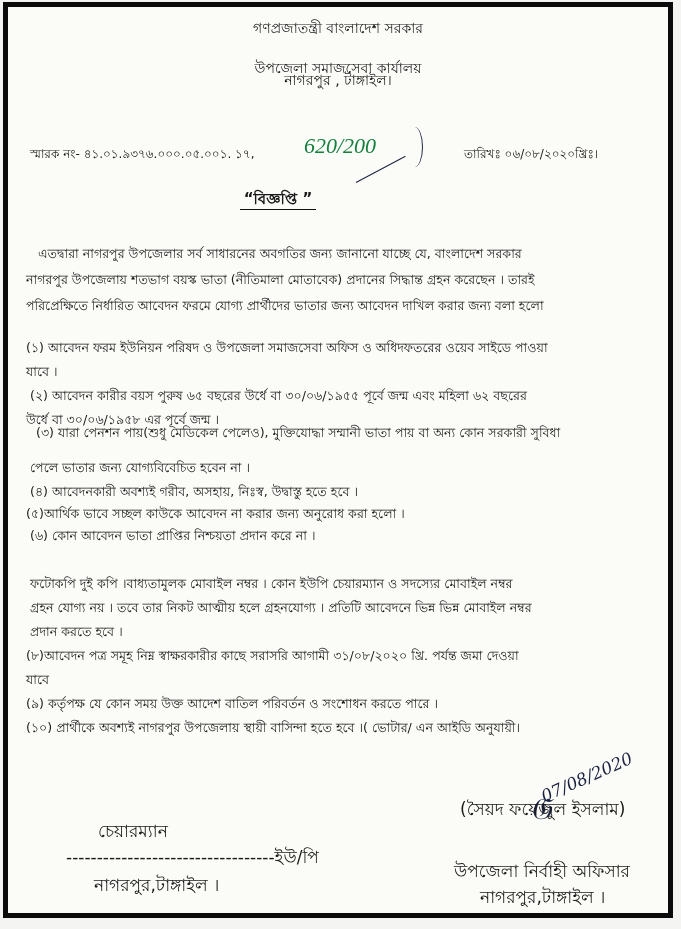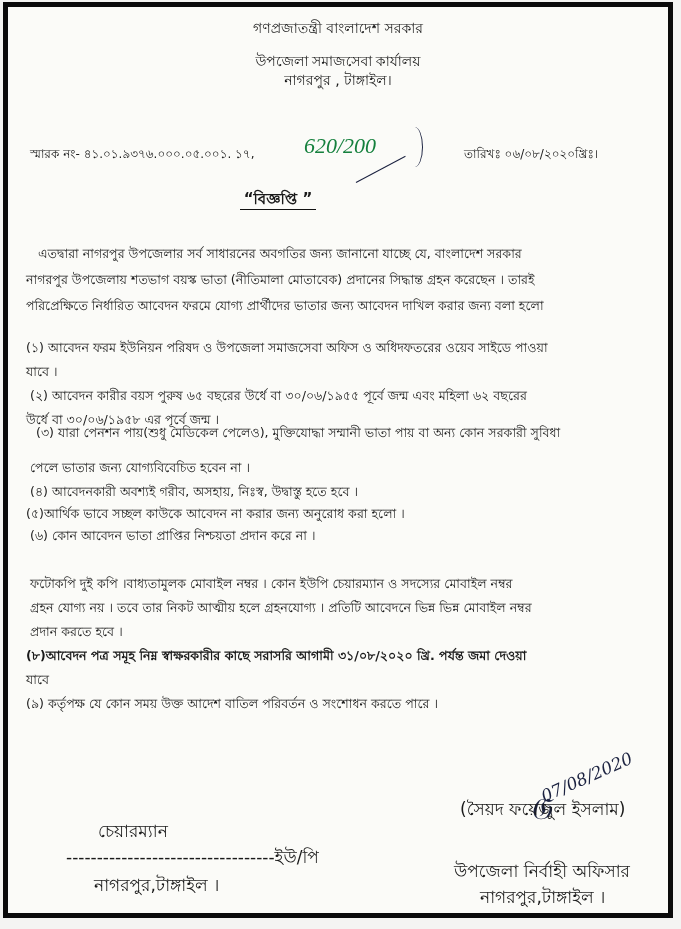--- a/index.html
+++ b/index.html
@@ -23,21 +23,21 @@
   .sig { font-size:17px; line-height:24px; }
   .scribble { color:#1b2240; font-family:"DejaVu Serif", serif; font-style:italic; }
   .stroke { position:absolute; border-top:1.5px solid #1b2240; }
 </style>
 </head>
 <body>
 
 <div class="frame">
 
   <div class="abs hdr" style="top:12px;">গণপ্রজাতন্ত্রী বাংলাদেশ সরকার</div>
-  <div class="abs hdr" style="top:46px;font-family:Liberation Serif, serif;">উপজেলা সমাজসেবা কার্যালয়</div>
+  <div class="abs hdr" style="top:52px;">উপজেলা সমাজসেবা কার্যালয়</div>
   <div class="abs hdr" style="top:64px;">নাগরপুর , টাঙ্গাইল।</div>
 
   <div class="abs memo">
     <span>স্মারক নং- ৪১.০১.৯৩৭৬.০০০.০৫.০০১. ১৭,</span>
   </div>
   <div class="abs hand" style="left:296px; top:126px;">620/200</div>
   <div class="abs" style="left:398px; top:120px; width:16px; height:40px; border-right:1.5px solid #1b2240; border-radius:0 50% 50% 0;"></div>
   <div class="stroke" style="left:348px; top:175px; width:56px; transform:rotate(-28deg); transform-origin:left;"></div>
   <div class="abs date">তারিখঃ ০৬/০৮/২০২০খ্রিঃ।</div>
 
@@ -57,24 +57,25 @@
   <div class="abs item" style="left:22px; top:450px;">পেলে ভাতার জন্য যোগ্যবিবেচিত হবেন না  ।</div>
 
   <div class="abs item" style="left:22px; top:474px;">(৪) আবেদনকারী অবশ্যই গরীব, অসহায়, নিঃস্ব, উদ্বাস্তু হতে হবে ।</div>
   <div class="abs item" style="left:18px; top:496px;">(৫)আর্থিক ভাবে সচ্ছল কাউকে আবেদন না করার জন্য অনুরোধ করা হলো ।</div>
   <div class="abs item" style="left:22px; top:518px;">(৬) কোন আবেদন ভাতা প্রাপ্তির নিশ্চয়তা প্রদান  করে না ।</div>
 
   <div class="abs item" style="left:22px; top:566px;">ফটোকপি দুই কপি ।বাধ্যতামুলক মোবাইল নম্বর  ।  কোন ইউপি চেয়ারম্যান ও সদস্যের মোবাইল  নম্বর</div>
   <div class="abs item" style="left:22px; top:590px;">গ্রহন যোগ্য নয়  । তবে তার নিকট আত্মীয় হলে গ্রহনযোগ্য  । প্রতিটি আবেদনে ভিন্ন ভিন্ন মোবাইল নম্বর</div>
   <div class="abs item" style="left:22px; top:614px;">প্রদান করতে হবে ।</div>
 
-  <div class="abs item" style="left:18px; top:638px;font-weight:bold;">(৮)আবেদন পত্র সমূহ  নিম্ন স্বাক্ষরকারীর  কাছে  সরাসরি আগামী ৩১/০৮/২০২০ খ্রি. পর্যন্ত জমা  দেওয়া</div>
+  <div class="abs item" style="left:18px; top:638px;">(৮)আবেদন পত্র সমূহ  নিম্ন স্বাক্ষরকারীর  কাছে  সরাসরি আগামী ৩১/০৮/২০২০ খ্রি. পর্যন্ত জমা  দেওয়া</div>
   <div class="abs item" style="left:18px; top:662px;">যাবে</div>
 
   <div class="abs item" style="left:18px; top:686px;">(৯) কর্তৃপক্ষ যে কোন সময় উক্ত আদেশ বাতিল  পরিবর্তন ও সংশোধন করতে পারে ।</div>
+  <div class="abs item" style="left:18px; top:710px;">(১০) প্রার্থীকে অবশ্যই নাগরপুর  উপজেলায় স্থায়ী বাসিন্দা হতে  হবে ।( ভোটার/ এন আইডি অনুযায়ী।</div>
 
   <div class="abs sig" style="left:90px; top:812px;">চেয়ারম্যান</div>
   <div class="abs sig" style="left:58px; top:838px;">----------------------------------ইউ/পি</div>
   <div class="abs sig" style="left:86px; top:866px;">নাগরপুর,টাঙ্গাইল ।</div>
 
   <div class="abs scribble" style="left:522px; top:784px; font-size:30px;">𝔊</div>
   <div class="abs scribble" style="left:534px; top:780px; font-size:17px; transform:rotate(-24deg); transform-origin:left;">07/08/2020</div>
   <div class="abs sig" style="left:452px; top:790px;">(সৈয়দ ফয়েজুল ইসলাম)</div>
   <div class="abs sig" style="left:446px; top:852px;">উপজেলা নির্বাহী অফিসার</div>
   <div class="abs sig" style="left:472px; top:878px;">নাগরপুর,টাঙ্গাইল ।</div>

